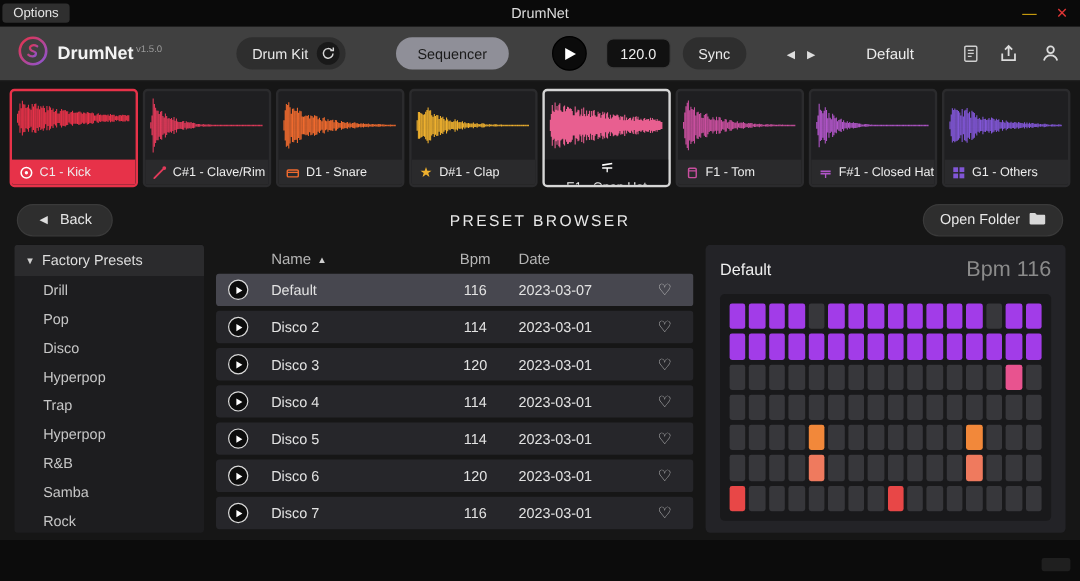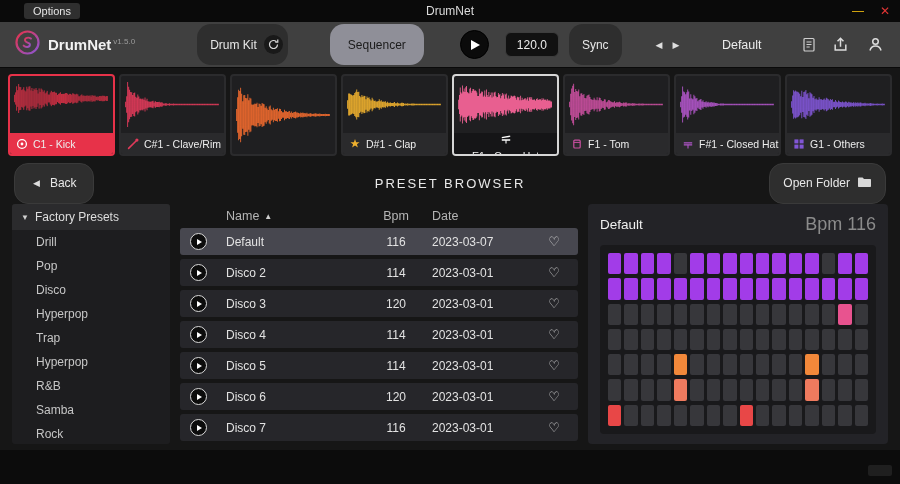--- a/index.html
+++ b/index.html
@@ -1,32 +1,32 @@
 <!DOCTYPE html>
 <html><head>
 <meta charset="utf-8">
 <style>
   html,body{margin:0;padding:0;background:#000;}
   *{box-sizing:border-box;font-family:"Liberation Sans",sans-serif;}
   .window{width:900px;height:484px;background:#161616;display:flex;flex-direction:column;overflow:hidden;position:relative;}
 
   
   .titlebar{height:22px;background:#0a0a0a;display:flex;align-items:center;position:relative;flex:0 0 auto;}
-  .options-btn{margin-left:24px;background:#2f2f2f;color:#e5e5e5;font-size:11px;padding:2px 9px;border-radius:3px;border:none;z-index:2;cursor:pointer;}
+  .options-btn{margin-left:2px;background:#2f2f2f;color:#e5e5e5;font-size:11px;padding:2px 9px;border-radius:3px;border:none;z-index:2;cursor:pointer;}
   .titlebar-title{position:absolute;left:0;right:0;text-align:center;color:#dcdcdc;font-size:12px;}
   .win-controls{margin-left:auto;display:flex;gap:16px;margin-right:10px;z-index:2;}
   .win-min{color:#e8b50f;font-size:12px;cursor:pointer;}
   .win-close{color:#e03535;font-size:12px;cursor:pointer;}
 
   
   .toolbar{height:46px;background:#404040;display:flex;align-items:center;padding:0 14px;gap:10px;border-bottom:1px solid #0a0a0a;flex:0 0 auto;}
   .logo{display:flex;align-items:center;gap:7px;}
   .logo-txt{color:#f2f2f2;font-weight:bold;font-size:15px;}
   .ver{color:#9a9a9a;font-size:8px;font-weight:normal;margin-left:2px;vertical-align:super;}
-  .pill{background:#2e2e2e;color:#e8e8e8;border-radius:14px;height:41px;display:flex;align-items:center;padding:0 13px;font-size:12px;border:none;gap:7px;cursor:pointer;}
+  .pill{background:#2e2e2e;color:#e8e8e8;border-radius:14px;height:27px;display:flex;align-items:center;padding:0 13px;font-size:12px;border:none;gap:7px;cursor:pointer;}
   .drumkit{margin-left:52px;padding-right:5px;}
   .refresh{width:19px;height:19px;border-radius:50%;background:#191919;display:flex;align-items:center;justify-content:center;}
   .sequencer{background:#8f8f98;color:#1b1b1b;margin-left:32px;padding:0 18px;}
   .play-btn{width:29px;height:29px;border-radius:50%;background:#0b0b0b;border:1px solid #000;display:flex;align-items:center;justify-content:center;margin-left:26px;cursor:pointer;}
   .tri{width:0;height:0;border-left:9px solid #fff;border-top:5.5px solid transparent;border-bottom:5.5px solid transparent;margin-left:3px;}
   .bpm-box{border:1px solid #3d3d3d;background:#111;border-radius:6px;height:25px;padding:0 11px;color:#ececec;font-size:12px;display:flex;align-items:center;margin-left:6px;cursor:pointer;}
   .preset-nav{display:flex;align-items:center;gap:6px;margin-left:22px;flex:1;}
   .nav-arrow{color:#dedede;font-size:9px;cursor:pointer;padding:2px;}
   .preset-name{flex:1;text-align:center;color:#ececec;font-size:12.5px;}
   .icon-btn{display:flex;align-items:center;justify-content:center;cursor:pointer;}
@@ -191,20 +191,29 @@
           </span>
           <span>C#1 - Clave/Rim</span>
         </div>
       </div>
       <div class="pad">
         <div class="pad-wave">
           <svg viewBox="0 0 120 56" preserveAspectRatio="none">
             <path d="M2.0 23.4L2.0 32.6M3.3 14.1L3.3 41.9M4.5 8.4L4.5 47.6M5.8 9.4L5.8 46.6M7.0 6.8L7.0 49.2M8.3 11.4L8.3 44.6M9.6 17.4L9.6 38.6M10.8 12.7L10.8 43.3M12.1 12.5L12.1 43.5M13.3 14.7L13.3 41.3M14.6 14.9L14.6 41.1M15.9 11.9L15.9 44.1M17.1 16.5L17.1 39.5M18.4 14.6L18.4 41.4M19.7 15.1L19.7 40.9M20.9 19.9L20.9 36.1M22.2 20.0L22.2 36.0M23.4 19.6L23.4 36.4M24.7 19.0L24.7 37.0M26.0 19.5L26.0 36.5M27.2 18.4L27.2 37.6M28.5 21.8L28.5 34.2M29.7 19.0L29.7 37.0M31.0 19.5L31.0 36.5M32.3 20.8L32.3 35.2M33.5 18.6L33.5 37.4M34.8 19.2L34.8 36.8M36.0 19.7L36.0 36.3M37.3 22.3L37.3 33.7M38.6 21.1L38.6 34.9M39.8 23.0L39.8 33.0M41.1 24.1L41.1 31.9M42.3 21.3L42.3 34.7M43.6 20.6L43.6 35.4M44.9 23.6L44.9 32.4M46.1 24.3L46.1 31.7M47.4 22.3L47.4 33.7M48.7 23.9L48.7 32.1M49.9 23.3L49.9 32.7M51.2 23.4L51.2 32.6M52.4 22.8L52.4 33.2M53.7 25.1L53.7 30.9M55.0 23.1L55.0 32.9M56.2 23.4L56.2 32.6M57.5 24.8L57.5 31.2M58.7 25.8L58.7 30.2M60.0 25.8L60.0 30.2M61.3 24.0L61.3 32.0M62.5 25.0L62.5 31.0M63.8 25.0L63.8 31.0M65.0 25.7L65.0 30.3M66.3 25.3L66.3 30.7M67.6 24.9L67.6 31.1M68.8 26.3L68.8 29.7M70.1 25.3L70.1 30.7M71.3 26.5L71.3 29.5M72.6 25.9L72.6 30.1M73.9 25.6L73.9 30.4M75.1 25.2L75.1 30.8M76.4 26.1L76.4 29.9M77.7 26.1L77.7 29.9M78.9 26.4L78.9 29.6M80.2 26.8L80.2 29.2M81.4 26.0L81.4 30.0M82.7 26.5L82.7 29.5M84.0 26.1L84.0 29.9M85.2 26.7L85.2 29.3M86.5 26.5L86.5 29.5M87.7 26.8L87.7 29.2M89.0 26.3L89.0 29.7M90.3 27.0L90.3 29.0M91.5 27.1L91.5 28.9M92.8 26.7L92.8 29.3M94.0 26.7L94.0 29.3M95.3 27.2L95.3 28.8M96.6 27.0L96.6 29.0M97.8 27.1L97.8 28.9M99.1 26.7L99.1 29.3M100.3 26.8L100.3 29.2M101.6 27.0L101.6 29.0M102.9 27.2L102.9 28.8M104.1 26.9L104.1 29.1M105.4 27.1L105.4 28.9M106.7 27.3L106.7 28.7M107.9 27.3L107.9 28.7M109.2 27.3L109.2 28.7M110.4 27.3L110.4 28.7M111.7 27.1L111.7 28.9M113.0 27.3L113.0 28.7M114.2 27.3L114.2 28.7M115.5 27.3L115.5 28.7M116.7 27.3L116.7 28.7" stroke="#ef6a2e" stroke-width="1.1" fill="none"></path>
           </svg>
         </div>
+        <div class="pad-label">
+          <span class="pad-icon" style="color:#ef6a2e">
+            <svg width="12" height="12" viewBox="0 0 12 12">
+              <rect x="1.4" y="3.6" width="9.2" height="5.8" rx="1" fill="none" stroke="currentColor" stroke-width="1.2"></rect>
+              <path d="M1.4 5.7h9.2" stroke="currentColor" stroke-width="1"></path>
+            </svg>
+          </span>
+          <span>D1 - Snare</span>
+        </div>
       </div>
       <div class="pad">
         <div class="pad-wave">
           <svg viewBox="0 0 120 56" preserveAspectRatio="none">
             <path d="M2.0 23.2L2.0 32.8M3.3 15.8L3.3 40.2M4.5 15.8L4.5 40.2M5.8 16.7L5.8 39.3M7.0 17.4L7.0 38.6M8.3 18.2L8.3 37.8M9.6 17.7L9.6 38.3M10.8 15.4L10.8 40.6M12.1 13.9L12.1 42.1M13.3 11.6L13.3 44.4M14.6 14.4L14.6 41.6M15.9 14.1L15.9 41.9M17.1 18.7L17.1 37.3M18.4 20.1L18.4 35.9M19.7 17.5L19.7 38.5M20.9 19.4L20.9 36.6M22.2 18.4L22.2 37.6M23.4 18.6L23.4 37.4M24.7 22.1L24.7 33.9M26.0 19.3L26.0 36.7M27.2 20.9L27.2 35.1M28.5 20.1L28.5 35.9M29.7 22.1L29.7 33.9M31.0 23.5L31.0 32.5M32.3 20.7L32.3 35.3M33.5 22.6L33.5 33.4M34.8 24.2L34.8 31.8M36.0 23.5L36.0 32.5M37.3 24.7L37.3 31.3M38.6 24.8L38.6 31.2M39.8 24.2L39.8 31.8M41.1 22.3L41.1 33.7M42.3 24.3L42.3 31.7M43.6 23.4L43.6 32.6M44.9 25.1L44.9 30.9M46.1 24.8L46.1 31.2M47.4 25.1L47.4 30.9M48.7 24.3L48.7 31.7M49.9 26.1L49.9 29.9M51.2 25.0L51.2 31.0M52.4 26.1L52.4 29.9M53.7 26.0L53.7 30.0M55.0 25.7L55.0 30.3M56.2 26.3L56.2 29.7M57.5 26.3L57.5 29.7M58.7 26.2L58.7 29.8M60.0 25.3L60.0 30.7M61.3 26.6L61.3 29.4M62.5 26.6L62.5 29.4M63.8 25.9L63.8 30.1M65.0 26.7L65.0 29.3M66.3 26.9L66.3 29.1M67.6 26.7L67.6 29.3M68.8 26.1L68.8 29.9M70.1 26.1L70.1 29.9M71.3 26.4L71.3 29.6M72.6 27.1L72.6 28.9M73.9 26.9L73.9 29.1M75.1 27.3L75.1 28.7M76.4 26.7L76.4 29.3M77.7 27.2L77.7 28.8M78.9 27.2L78.9 28.8M80.2 27.3L80.2 28.7M81.4 27.0L81.4 29.0M82.7 26.9L82.7 29.1M84.0 26.9L84.0 29.1M85.2 27.3L85.2 28.7M86.5 27.3L86.5 28.7M87.7 27.2L87.7 28.8M89.0 27.1L89.0 28.9M90.3 27.3L90.3 28.7M91.5 27.3L91.5 28.7M92.8 27.3L92.8 28.7M94.0 27.3L94.0 28.7M95.3 27.3L95.3 28.7M96.6 27.3L96.6 28.7M97.8 27.3L97.8 28.7M99.1 27.3L99.1 28.7M100.3 27.3L100.3 28.7M101.6 27.3L101.6 28.7M102.9 27.3L102.9 28.7M104.1 27.3L104.1 28.7M105.4 27.3L105.4 28.7M106.7 27.3L106.7 28.7M107.9 27.3L107.9 28.7M109.2 27.3L109.2 28.7M110.4 27.3L110.4 28.7M111.7 27.3L111.7 28.7M113.0 27.3L113.0 28.7M114.2 27.3L114.2 28.7M115.5 27.3L115.5 28.7M116.7 27.3L116.7 28.7" stroke="#eeb02e" stroke-width="1.1" fill="none"></path>
           </svg>
         </div>
         <div class="pad-label">
           <span class="pad-icon" style="color:#eeb02e">
             <svg width="12" height="12" viewBox="0 0 12 12">

